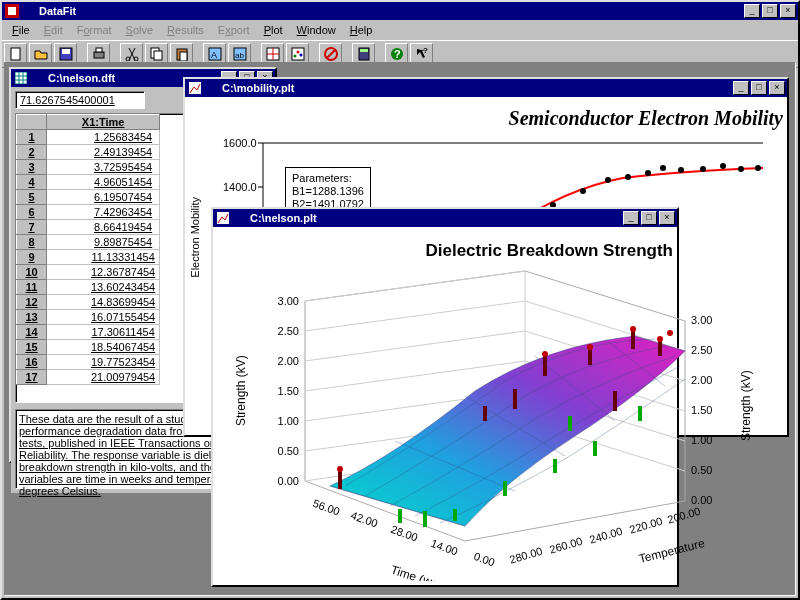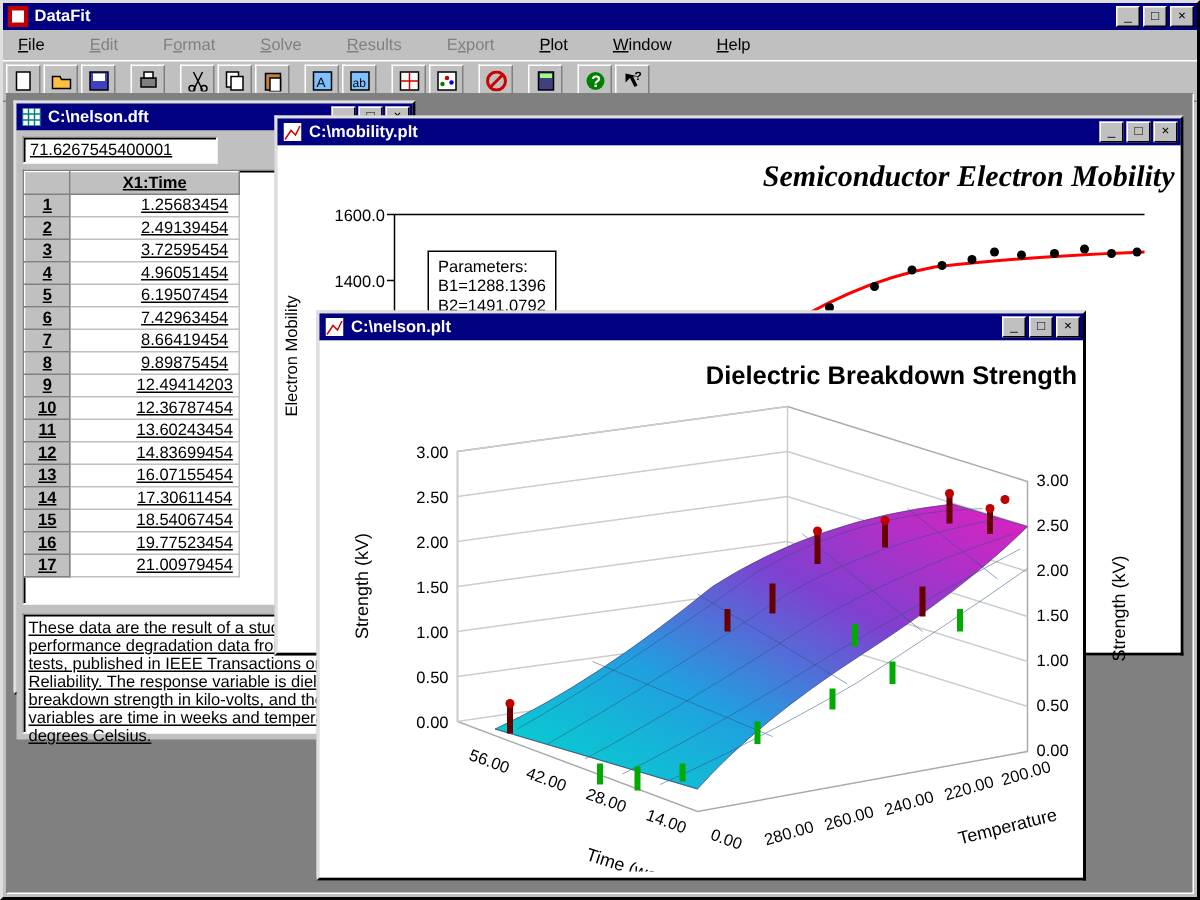--- a/index.html
+++ b/index.html
@@ -18,40 +18,41 @@
   background: #c0c0c0;
   position: relative;
 }
 .titlebar {
   background: #000080;
   color: #fff;
   height: 18px;
   display: flex;
   align-items: center;
   padding: 0 2px;
+  gap: 16px;
 }
 .titlebar .icon { width: 16px; height: 16px; margin-right: 3px; display:flex; align-items:center; justify-content:center;}
 .titlebar .title { flex: 1; font-weight: bold; }
 .titlebar .btns { display: flex; gap: 0; }
 .titlebar .btn {
   width: 16px; height: 14px;
   background: #c0c0c0;
   border: 1px solid;
   border-color: #fff #000 #000 #fff;
   font-size: 9px; line-height: 10px;
   text-align: center;
   color: #000;
   margin-left: 2px;
   font-family: Arial;
 }
 .menubar {
   display: flex;
   background: #c0c0c0;
   padding: 2px 4px;
-  gap: 18px;
+  gap: 2px;
 }
 .menubar .item { padding: 2px 6px; }
 .menubar .item .u { text-decoration: underline; }
 .menubar .disabled { color: #808080; }
 .toolbar {
   display: flex;
   background: #c0c0c0;
   padding: 2px;
   gap: 2px;
   border-top: 1px solid #fff;
@@ -328,21 +329,21 @@
                 <tr>
                   <td class="rowhead">7</td>
                   <td class="cell">8.66419454</td>
                 </tr>
                 <tr>
                   <td class="rowhead">8</td>
                   <td class="cell">9.89875454</td>
                 </tr>
                 <tr>
                   <td class="rowhead">9</td>
-                  <td class="cell">12.49414203</td>
+                  <td class="cell">11.13331454</td>
                 </tr>
                 <tr>
                   <td class="rowhead">10</td>
                   <td class="cell">12.36787454</td>
                 </tr>
                 <tr>
                   <td class="rowhead">11</td>
                   <td class="cell">13.60243454</td>
                 </tr>
                 <tr>
@@ -422,21 +423,21 @@
         </svg>
         <div class="param-box" style="left:100px; top:70px;">
           <div>Parameters:</div>
           <div>B1=1288.1396</div>
           <div>B2=1491.0792</div>
           <div>B3=583.23837</div>
         </div>
       </div>
     </div>
 
-    <div class="child-win" style="left:206px; top:144px; width:513px; height:380px;">
+    <div class="child-win" style="left:206px; top:144px; width:468px; height:380px;">
       <div class="titlebar">
         <span class="icon">
             <svg width="12" height="12">
               <rect width="12" height="12" fill="#fff"></rect>
               <path d="M1 11L5 5l3 3 3-6" stroke="#c00" fill="none"></path>
             </svg>
           </span>
         <span class="title">C:\nelson.plt</span>
         <div class="btns">
           <div class="btn">_</div>

